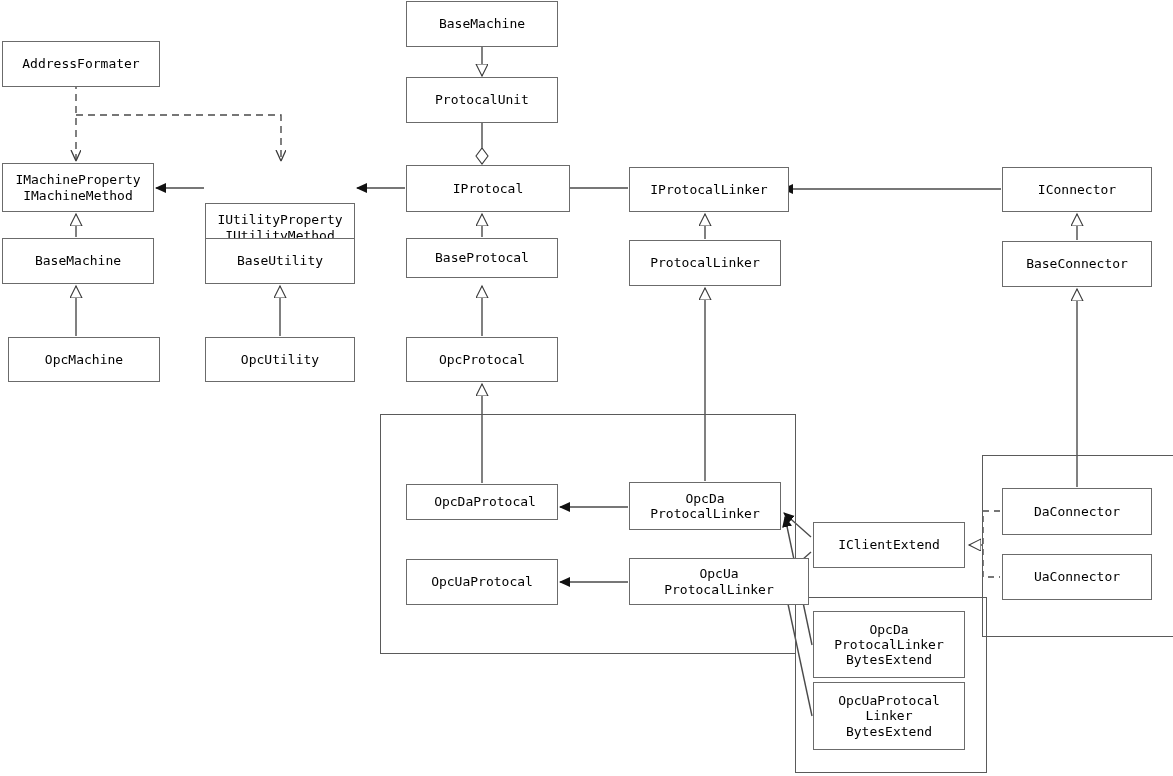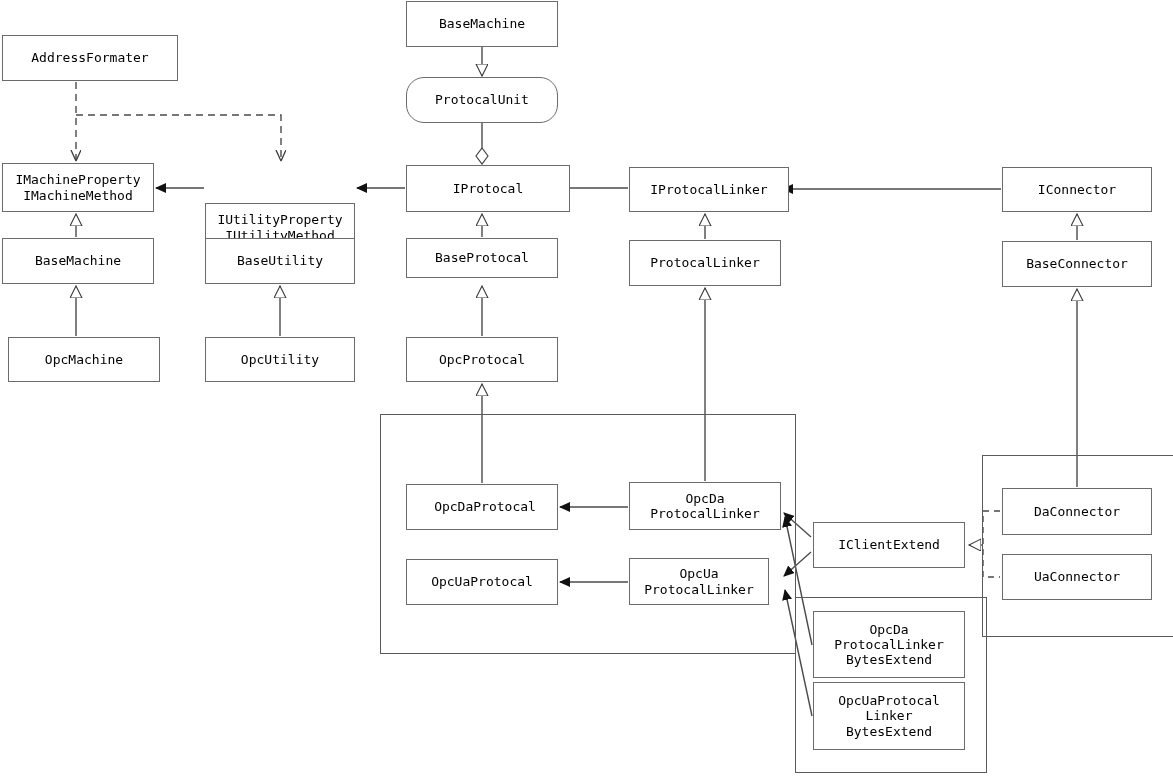--- a/index.html
+++ b/index.html
@@ -148,29 +148,29 @@
   </svg>
 
   <div class="container" style="left:380px;top:414px;width:416px;height:240px;"></div>
   <div class="container" style="left:795px;top:597px;width:192px;height:176px;"></div>
   <div class="container" style="left:982px;top:455px;width:192px;height:182px;"></div>
 
   <div class="node" style="left:406px;top:1px;width:152px;height:46px;">
     <span class="lbl">BaseMachine</span>
     </div>
 
-  <div class="node" style="left:406px;top:77px;width:152px;height:46px;border-radius:18px;">
+  <div class="node" style="left:406px;top:77px;width:152px;height:46px;">
     <span class="lbl">ProtocalUnit</span>
     </div>
 
   <div class="node" style="left:406px;top:165px;width:164px;height:47px;">
     <span class="lbl">IProtocal</span>
     </div>
 
-  <div class="node" style="left:2px;top:35px;width:176px;height:46px;">
+  <div class="node" style="left:2px;top:41px;width:158px;height:46px;">
     <span class="lbl">AddressFormater</span>
     </div>
 
   <div class="node" style="left:2px;top:163px;width:152px;height:49px;">
     <span class="lbl">IMachineProperty
 IMachineMethod</span>
     </div>
 
   <div class="node" style="left:205px;top:163px;width:150px;height:49px;margin-top:40px;">
     <span class="lbl">IUtilityProperty
@@ -210,34 +210,34 @@
     </div>
 
   <div class="node" style="left:205px;top:337px;width:150px;height:45px;">
     <span class="lbl">OpcUtility</span>
     </div>
 
   <div class="node" style="left:406px;top:337px;width:152px;height:45px;">
     <span class="lbl">OpcProtocal</span>
     </div>
 
-  <div class="node" style="left:406px;top:484px;width:152px;height:46px;padding-left:6px;">
+  <div class="node" style="left:406px;top:484px;width:152px;height:36px;padding-left:6px;">
     <span class="lbl">OpcDaProtocal</span>
     </div>
 
   <div class="node" style="left:406px;top:559px;width:152px;height:46px;">
     <span class="lbl">OpcUaProtocal</span>
     </div>
 
   <div class="node" style="left:629px;top:482px;width:152px;height:48px;">
     <span class="lbl">OpcDa
 ProtocalLinker</span>
     </div>
 
-  <div class="node" style="left:629px;top:558px;width:140px;height:47px;">
+  <div class="node" style="left:629px;top:558px;width:180px;height:47px;">
     <span class="lbl">OpcUa
 ProtocalLinker</span>
     </div>
 
   <div class="node" style="left:813px;top:522px;width:152px;height:46px;">
     <span class="lbl">IClientExtend</span>
     </div>
 
   <div class="node" style="left:1002px;top:488px;width:150px;height:47px;">
     <span class="lbl">DaConnector</span>

